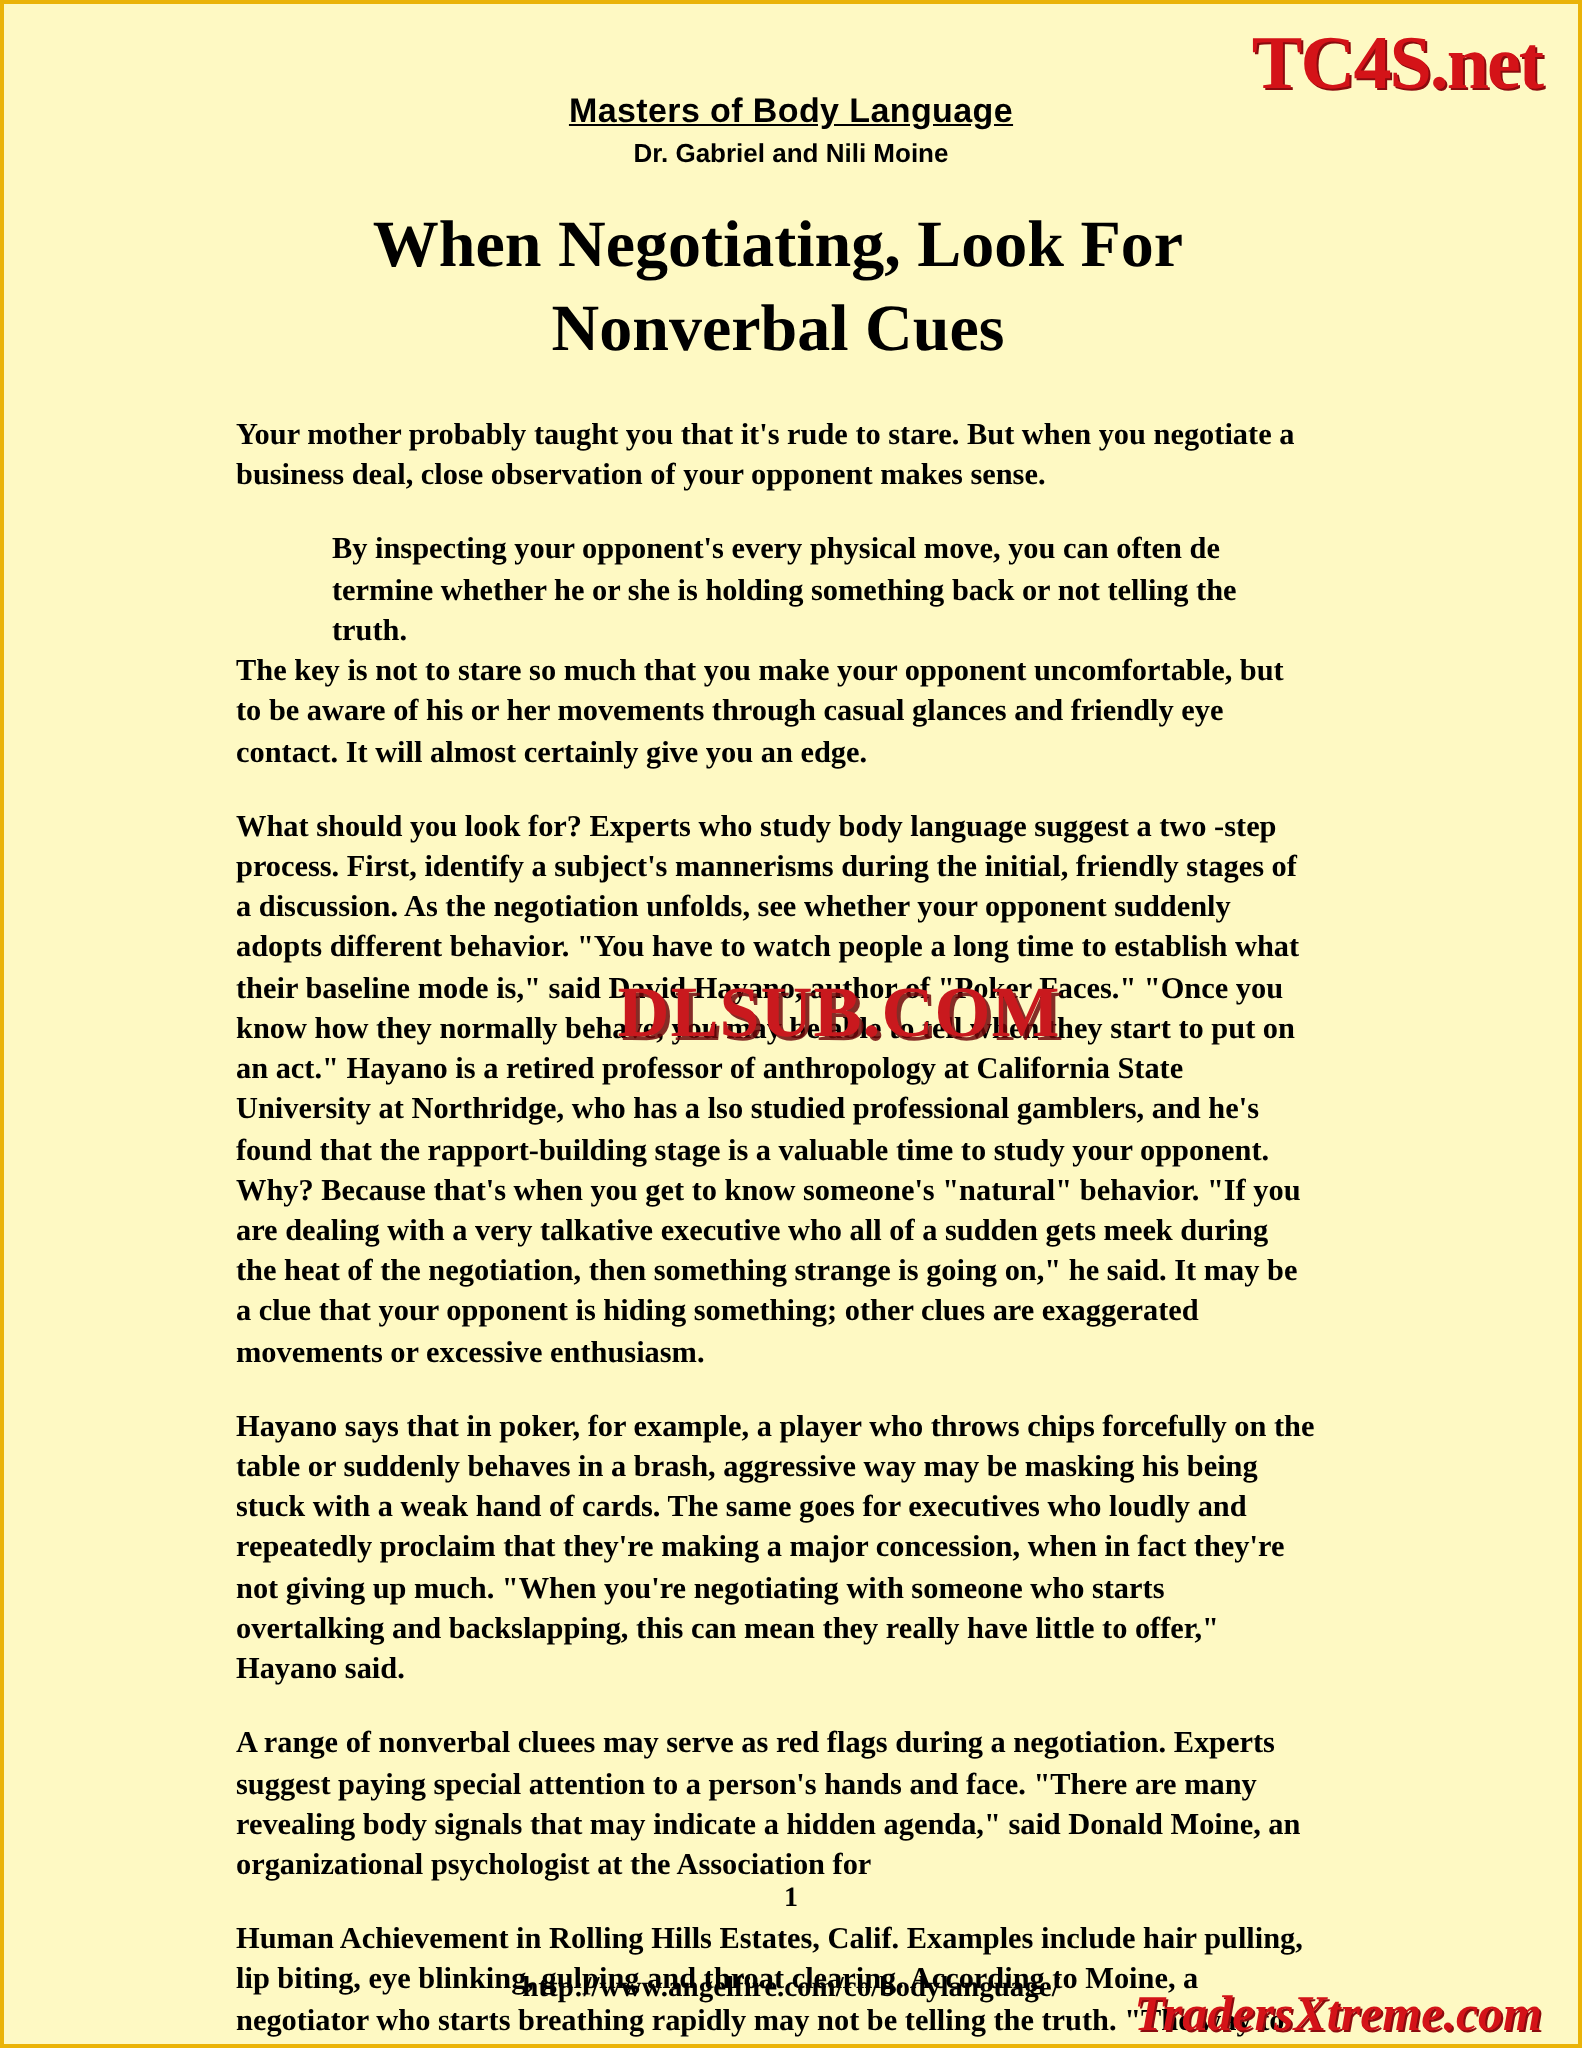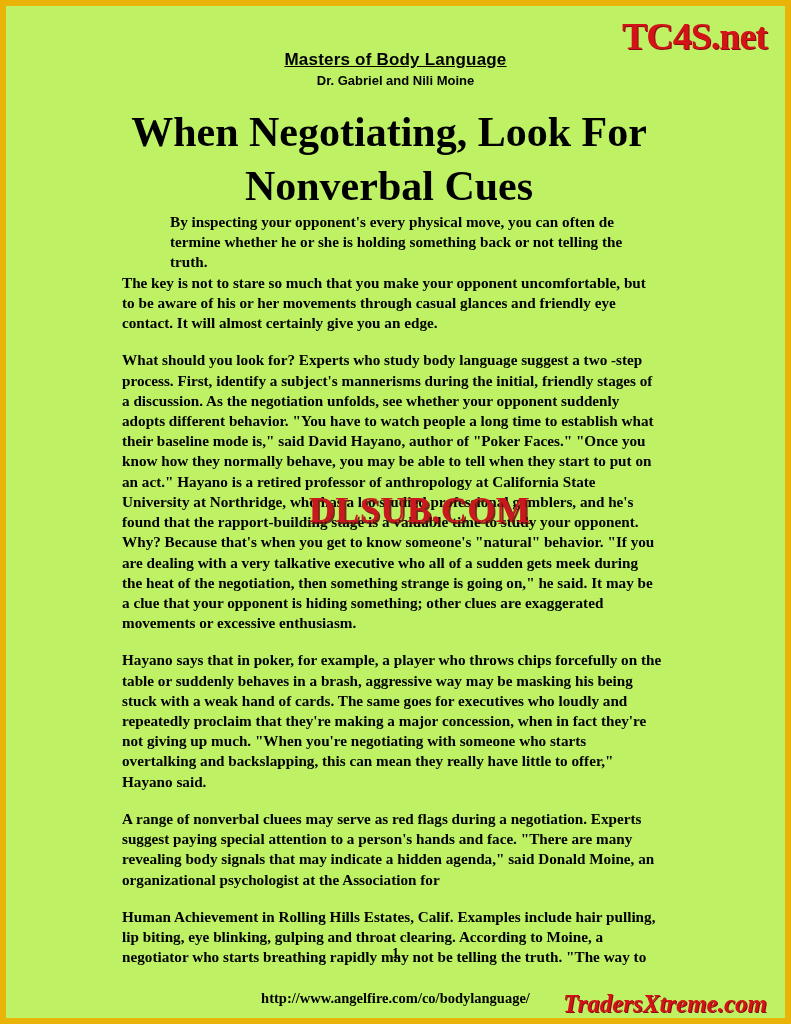--- a/index.html
+++ b/index.html
@@ -11,23 +11,23 @@
     width: 791px;
     height: 1024px;
     position: relative;
     font-family: "Liberation Serif", serif;
     color: #000000;
     overflow: hidden;
   }
   .page {
     position: absolute;
     inset: 0;
-    border: 6px solid #eab308;
+    border: 2px solid #eab308;
     box-sizing: border-box;
-    background: #bef264;
+    background: #fef9c3;
   }
 
   
   .brand-top {
     position: absolute;
     top: 8px;
     right: 18px;
     font-family: "Liberation Serif", serif;
     font-weight: bold;
     font-size: 38px;
@@ -59,21 +59,21 @@
   }
 
   .doc-title {
     position: absolute;
     top: 100px;
     left: 82px;
     right: 95px;
     text-align: center;
     font-family: "Liberation Serif", serif;
     font-weight: bold;
-    font-size: 42px;
+    font-size: 33px;
     line-height: 1.28;
   }
 
   
   .doc-body {
     position: absolute;
     top: 206px;
     left: 116px;
     width: 540px;
     font-family: "Liberation Serif", serif;
@@ -152,20 +152,21 @@
     <div class="series">Masters of Body Language</div>
     <div class="authors">Dr. Gabriel and Nili Moine</div>
   </div>
 
   <div class="doc-title">
     <div>When Negotiating, Look For</div>
     <div>Nonverbal Cues</div>
   </div>
 
   <div class="doc-body">
+    <p>Your mother probably taught you that it's rude to stare. But when you negotiate a business deal, close observation of your opponent makes sense.</p>
     <p class="tight">By inspecting your opponent's every physical move, you can often de termine whether he or she is holding something back or not telling the truth.</p>
     <p>The key is not to stare so much that you make your opponent uncomfortable, but to be aware of his or her movements through casual glances and friendly eye contact. It will almost certainly give you an edge.</p>
     <p>What should you look for? Experts who study body language suggest a two -step process. First, identify a subject's mannerisms during the initial, friendly stages of a discussion. As the negotiation unfolds, see whether your opponent suddenly adopts different behavior. "You have to watch people a long time to establish what their baseline mode is," said David Hayano, author of "Poker Faces." "Once you know how they normally behave, you may be able to tell when they start to put on an act." Hayano is a retired professor of anthropology at California State University at Northridge, who has a lso studied professional gamblers, and he's found that the rapport-building stage is a valuable time to study your opponent. Why? Because that's when you get to know someone's "natural" behavior. "If you are dealing with a very talkative executive who all of a sudden gets meek during the heat of the negotiation, then something strange is going on," he said. It may be a clue that your opponent is hiding something; other clues are exaggerated movements or excessive enthusiasm.</p>
     <p>Hayano says that in poker, for example, a player who throws chips forcefully on the table or suddenly behaves in a brash, aggressive way may be masking his being stuck with a weak hand of cards. The same goes for executives who loudly and repeatedly proclaim that they're making a major concession, when in fact they're not giving up much. "When you're negotiating with someone who starts overtalking and backslapping, this can mean they really have little to offer," Hayano said.</p>
     <p>A range of nonverbal cluees may serve as red flags during a negotiation. Experts suggest paying special attention to a person's hands and face. "There are many revealing body signals that may indicate a hidden agenda," said Donald Moine, an organizational psychologist at the Association for</p>
     <p>Human Achievement in Rolling Hills Estates, Calif. Examples include hair pulling, lip biting, eye blinking, gulping and throat clearing. According to Moine, a negotiator who starts breathing rapidly may not be telling the truth. "The way to</p>
   </div>
 
   <div class="watermark-center">DLSUB.COM</div>
 

